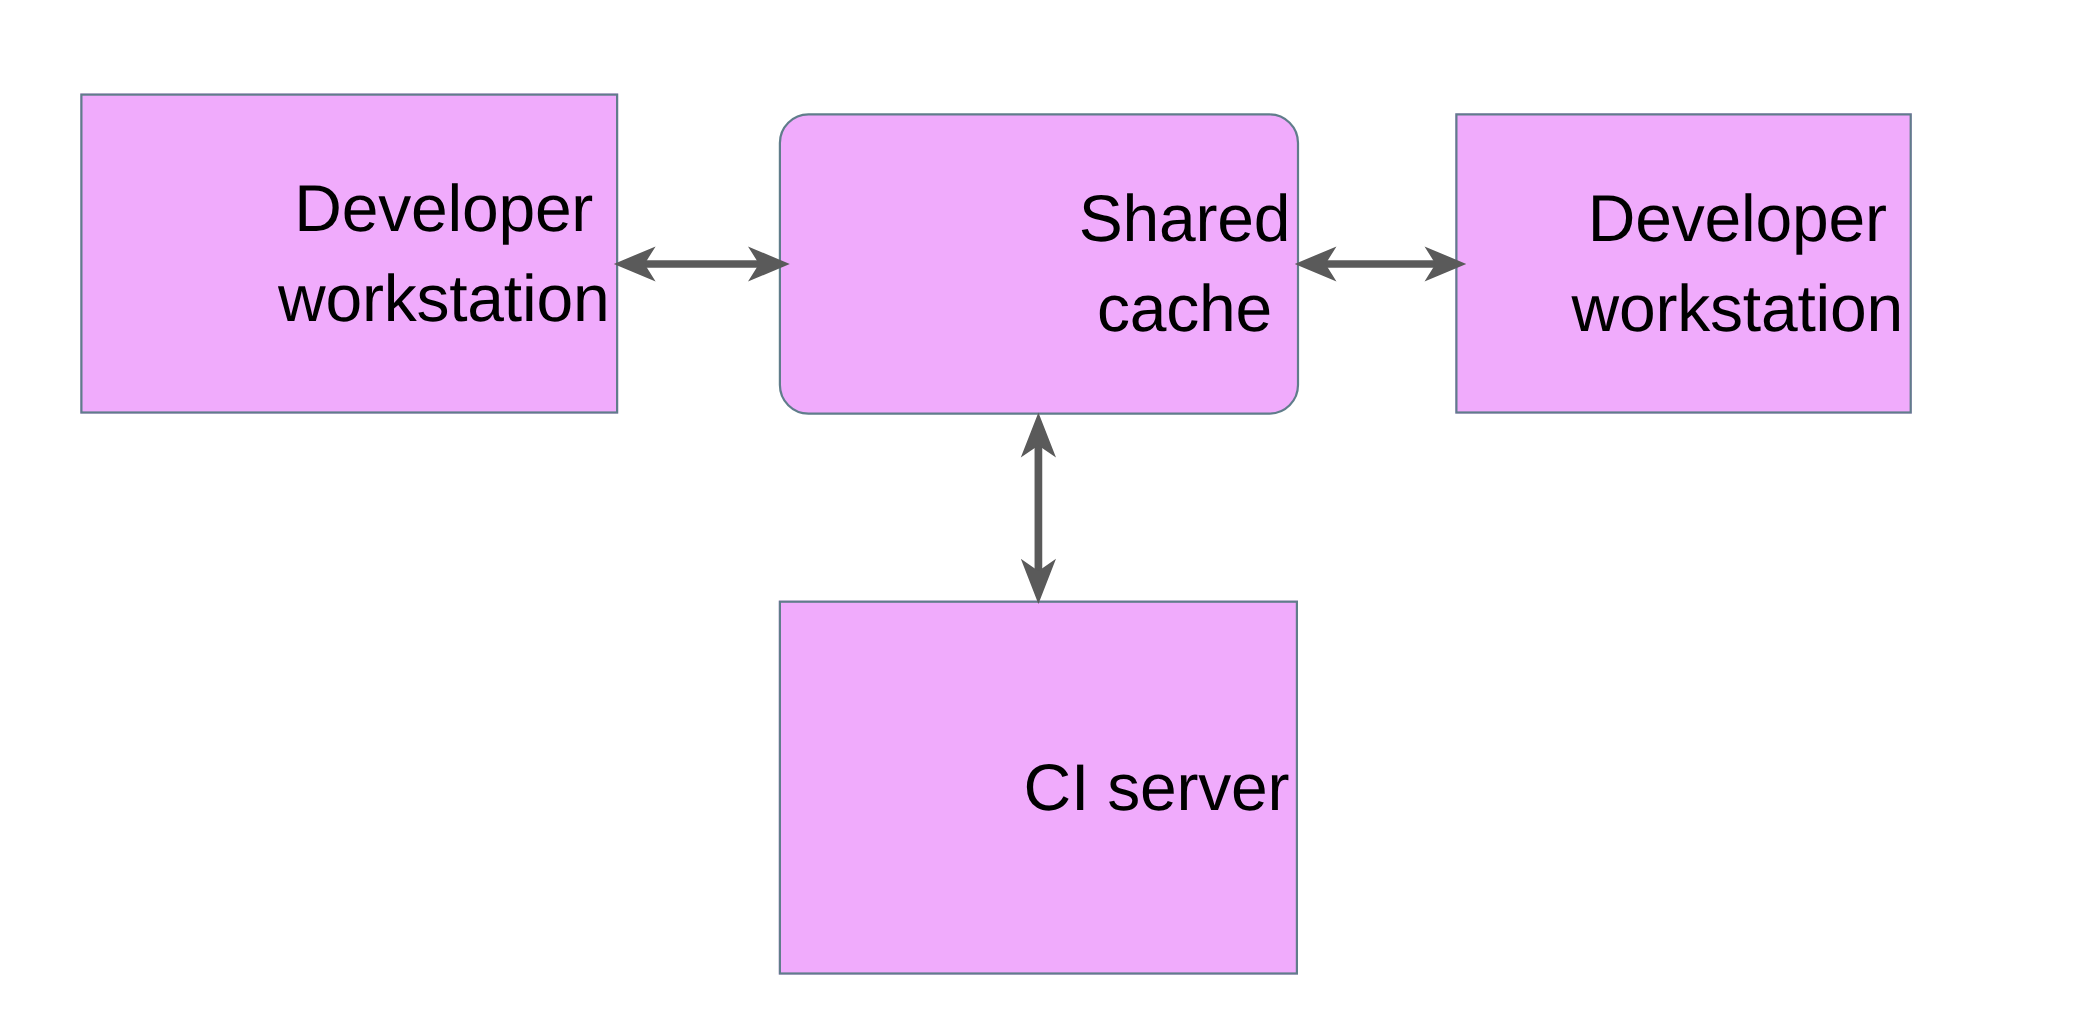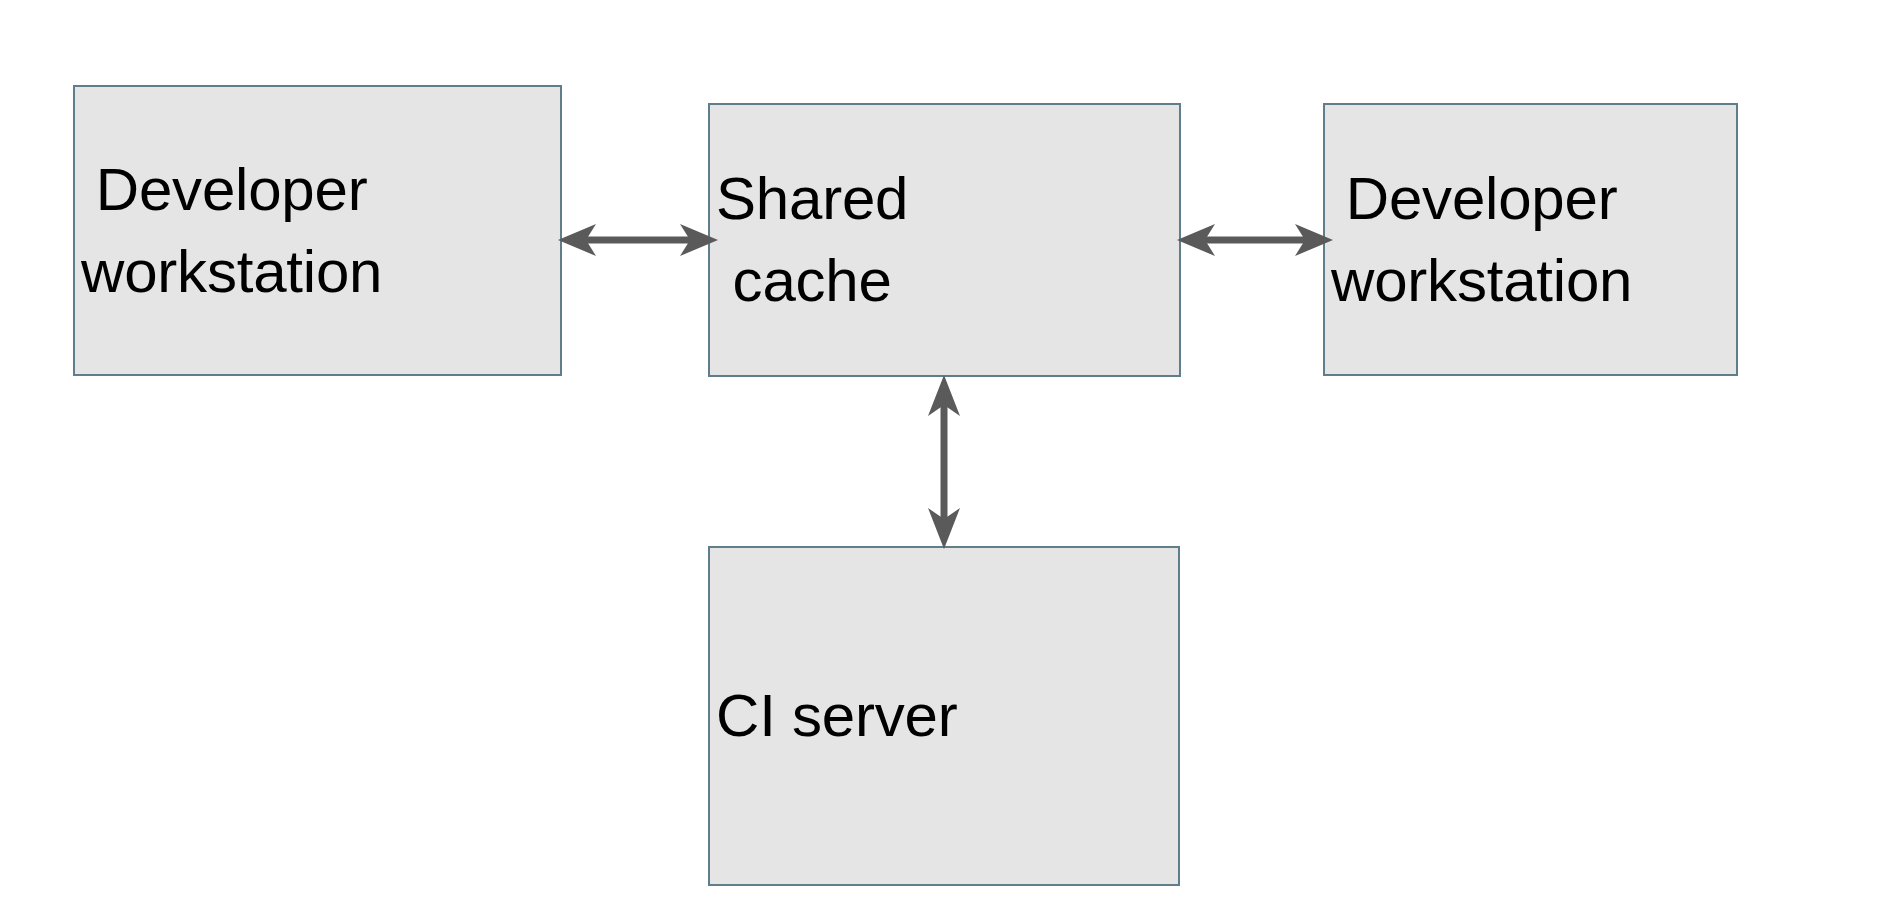--- a/index.html
+++ b/index.html
@@ -14,39 +14,39 @@
   #canvas {
     position: relative;
     width: 1900px;
     height: 922px;
     background: #ffffff;
     overflow: hidden;
   }
   .node {
     position: absolute;
     box-sizing: border-box;
-    background: #e5e5e5;
+    background: #f0abfc;
     border: 2px solid #607d8b;
     display: flex;
     align-items: center;
-    justify-content: flex-start;
+    justify-content: flex-end;
     text-align: center;
   }
   .node-label {
     font-family: "Liberation Sans", sans-serif;
     font-size: 60px;
     line-height: 1.36;
     color: #000000;
     font-weight: 400;
     letter-spacing: -0.2px;
     white-space: pre-line;
     padding: 0 6px;
   }
   .node-dev-left  { left: 73px;   top: 85px;  width: 489px; height: 291px; }
-  .node-shared    { left: 708px;  top: 103px; width: 473px; height: 274px; }
+  .node-shared    { left: 708px;  top: 103px; width: 473px; height: 274px; border-radius: 27px; }
   .node-dev-right { left: 1323px; top: 103px; width: 415px; height: 273px; }
   .node-ci        { left: 708px;  top: 546px; width: 472px; height: 340px; }
 
   .connector {
     position: absolute;
     pointer-events: none;
   }
   .conn-left  { left: 556px;  top: 206px; width: 164px; height: 68px; }
   .conn-right { left: 1175px; top: 206px; width: 160px; height: 68px; }
   .conn-down  { left: 910px;  top: 372px; width: 68px;  height: 180px; }

